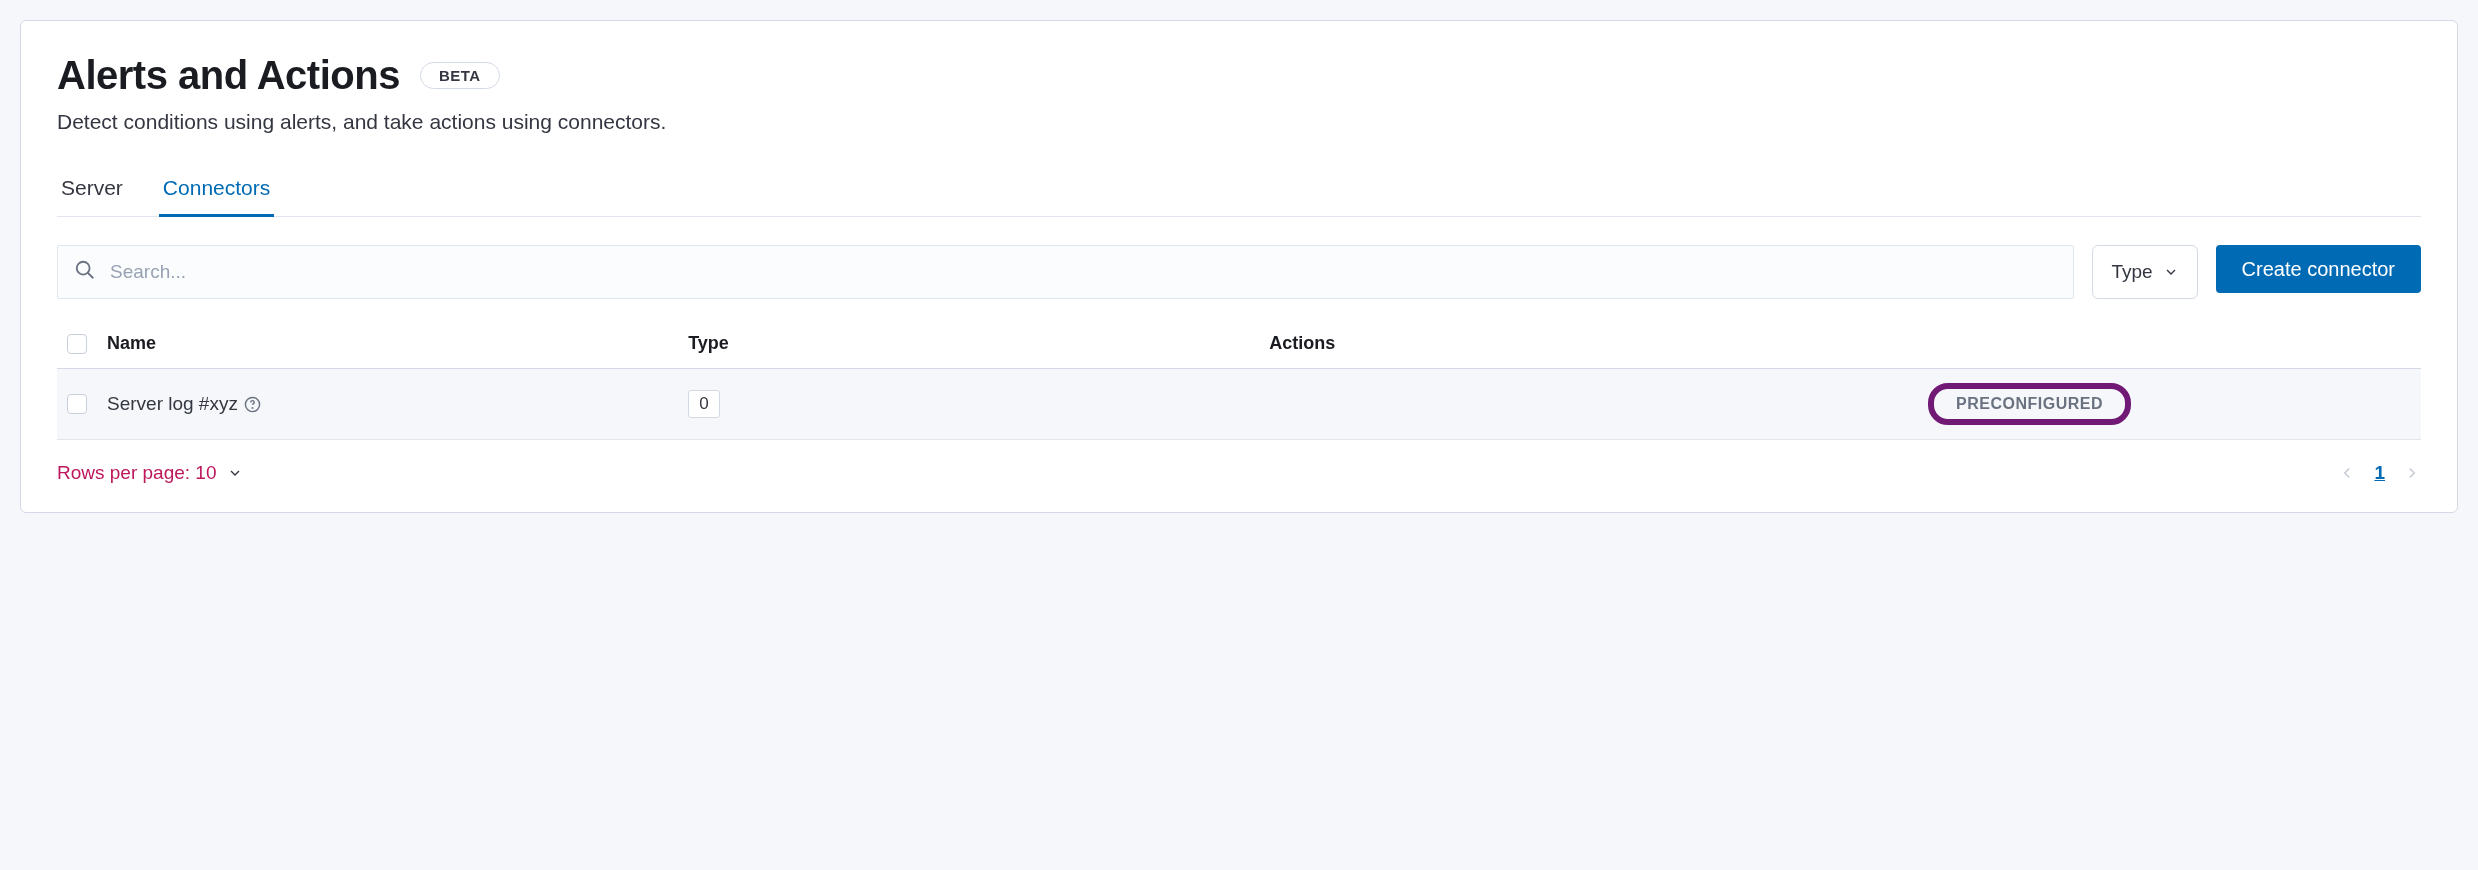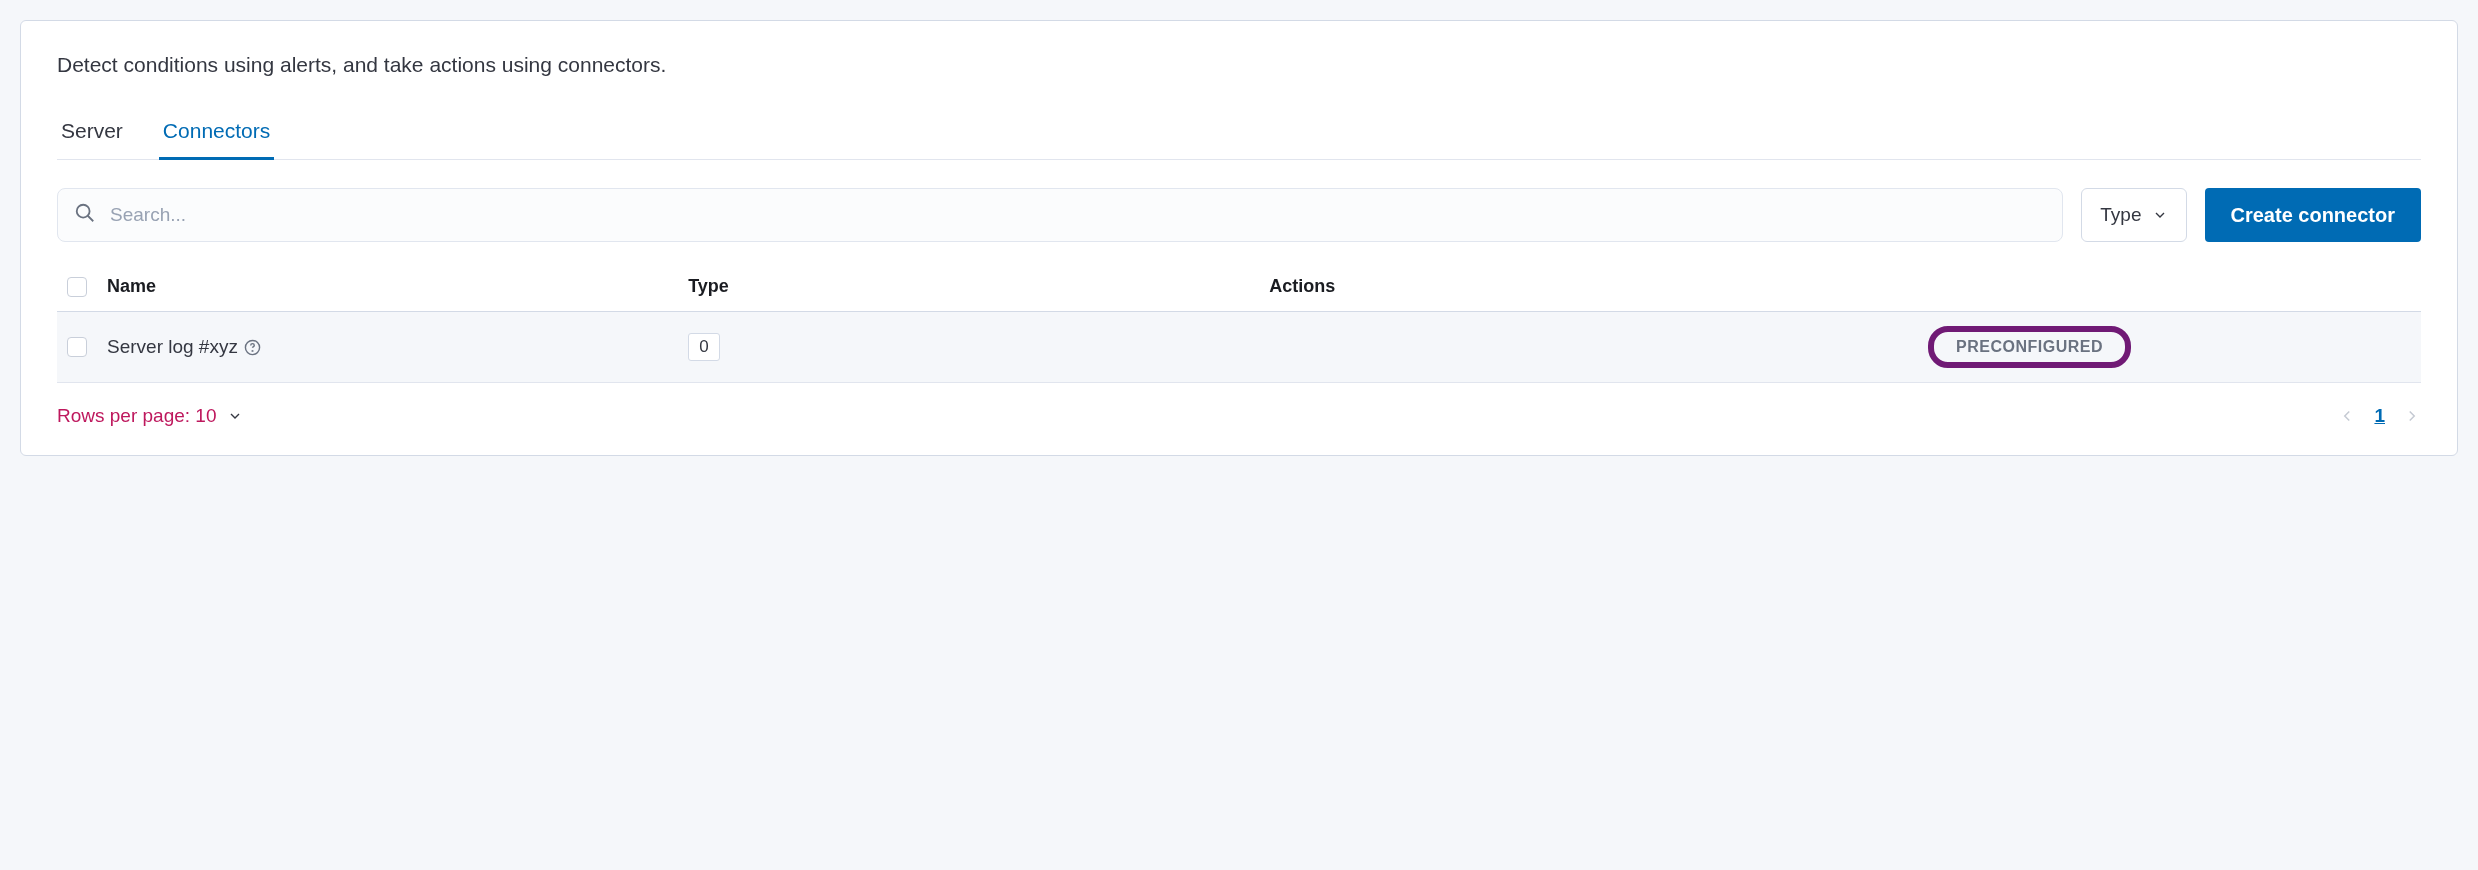--- a/index.html
+++ b/index.html
@@ -64,21 +64,21 @@
     gap: 18px;
     align-items: stretch;
     margin-bottom: 20px;
   }
   .search-wrap {
     flex: 1;
     display: flex;
     align-items: center;
     background: #fbfcfd;
     border: 1px solid #e1e6ef;
-    border-radius: 8px;
+    border-radius: 2px;
     padding: 0 16px;
     height: 54px;
   }
   .search-wrap svg { flex-shrink: 0; }
   .search-input {
     border: none;
     background: transparent;
     font-size: 19px;
     color: #69707d;
     padding-left: 14px;
@@ -98,23 +98,23 @@
     font-size: 19px;
     color: #343741;
     cursor: pointer;
   }
   .create-btn {
     background: #006bb4;
     color: #fff;
     border: none;
     border-radius: 4px;
     padding: 0 26px;
-    height: 54px;
+    height: 48px;
     font-size: 20px;
-    font-weight: 700;
+    font-weight: 400;
     cursor: pointer;
   }
   .table { width: 100%; }
   .thead, .trow {
     display: grid;
     grid-template-columns: 50px 1fr 1fr 1.5fr 280px;
     align-items: center;
     padding: 14px 0;
   }
   .thead {
@@ -194,20 +194,24 @@
     cursor: pointer;
     font-size: 19px;
   }
   .chev { display:inline-flex; }
 </style>
 </head>
 <body>
 
 <div class="panel">
 
+  <div class="header-row">
+    <h1 class="page-title">Alerts and Actions</h1>
+    <span class="beta-badge">BETA</span>
+  </div>
 
   <p class="subtitle">Detect conditions using alerts, and take actions using connectors.</p>
 
   <div class="tabs">
     <div class="tab">Server</div>
     <div class="tab active">Connectors</div>
   </div>
 
   <div class="controls-row">
     <div class="search-wrap">

